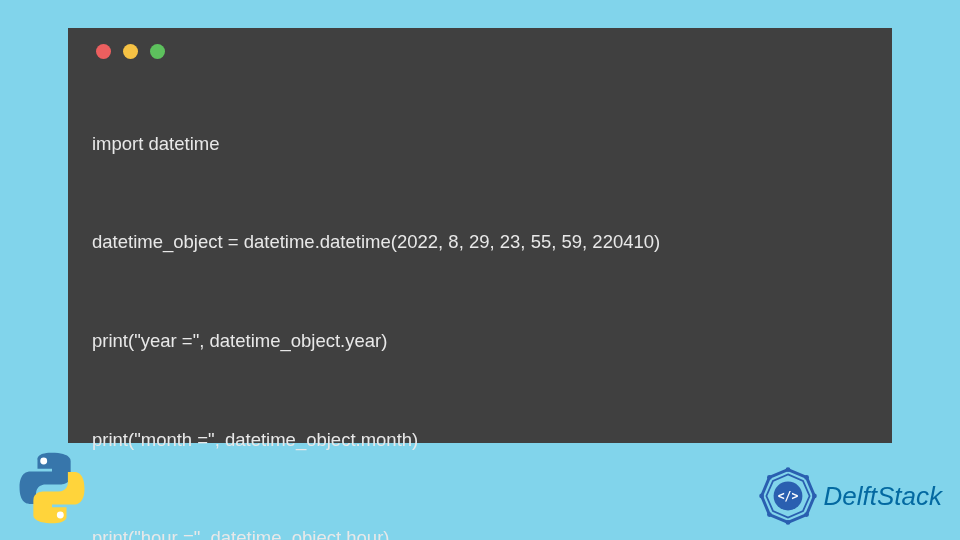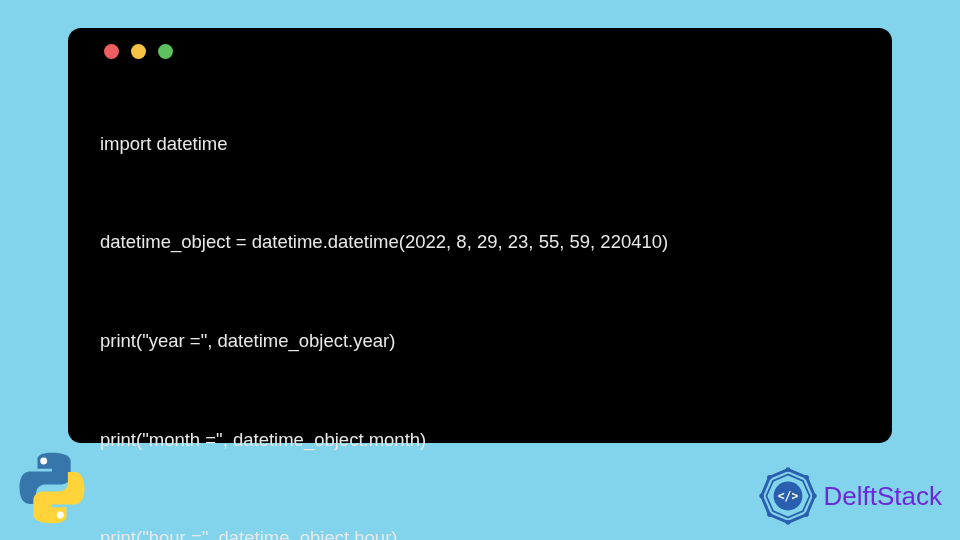--- a/index.html
+++ b/index.html
@@ -13,23 +13,23 @@
     background-color: #81d4eb;
     position: relative;
     font-family: Arial, Helvetica, sans-serif;
   }
   .code-window {
     position: absolute;
     top: 28px;
     left: 68px;
     width: 824px;
     height: 415px;
-    background-color: #000000;
-    border-radius: 13px;
-    padding: 16px 24px 24px 32px;
+    background-color: #404040;
+    border-radius: 0;
+    padding: 16px 24px 24px 24px;
   }
   .traffic-lights {
     display: flex;
     gap: 12px;
     margin-bottom: 20px;
     margin-left: 4px;
   }
   .traffic-light {
     width: 15px;
     height: 15px;
@@ -66,22 +66,23 @@
     align-items: center;
     gap: 6px;
   }
   .delft-badge {
     width: 60px;
     height: 60px;
   }
   .delft-text {
     font-size: 26px;
     font-weight: 500;
-    color: #6d28d9;
+    color: #0369a1;
     font-family: Arial, sans-serif;
+    font-style: italic;
   }
 </style>
 </head>
 <body>
 
 <div class="code-window">
   <div class="traffic-lights">
     <div class="traffic-light tl-red"></div>
     <div class="traffic-light tl-yellow"></div>
     <div class="traffic-light tl-green"></div>

